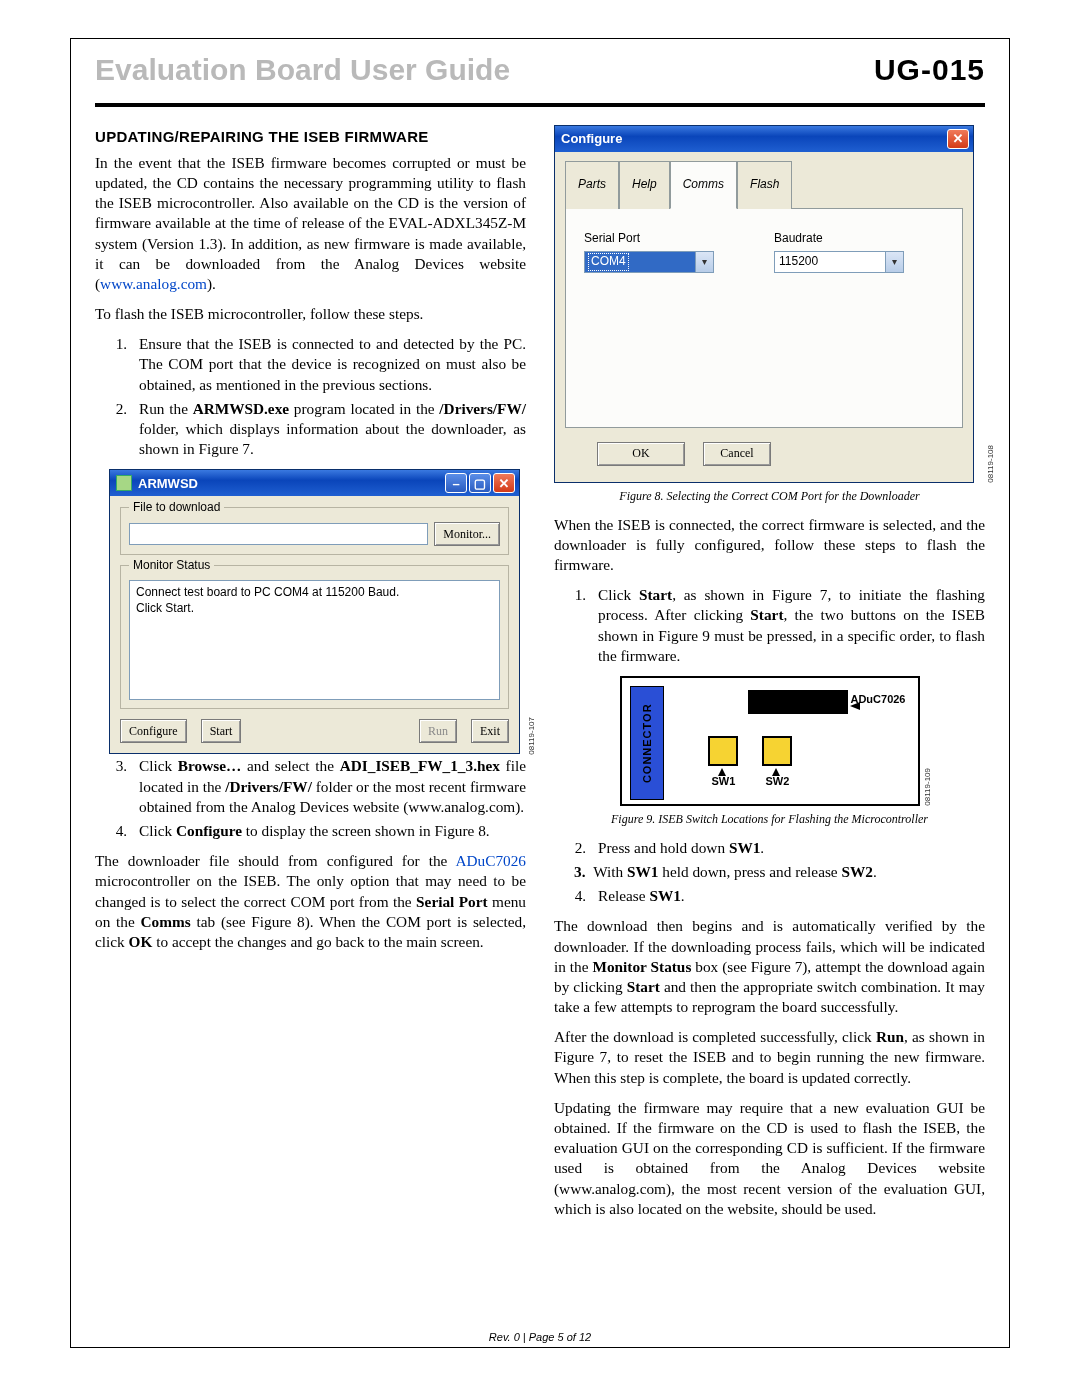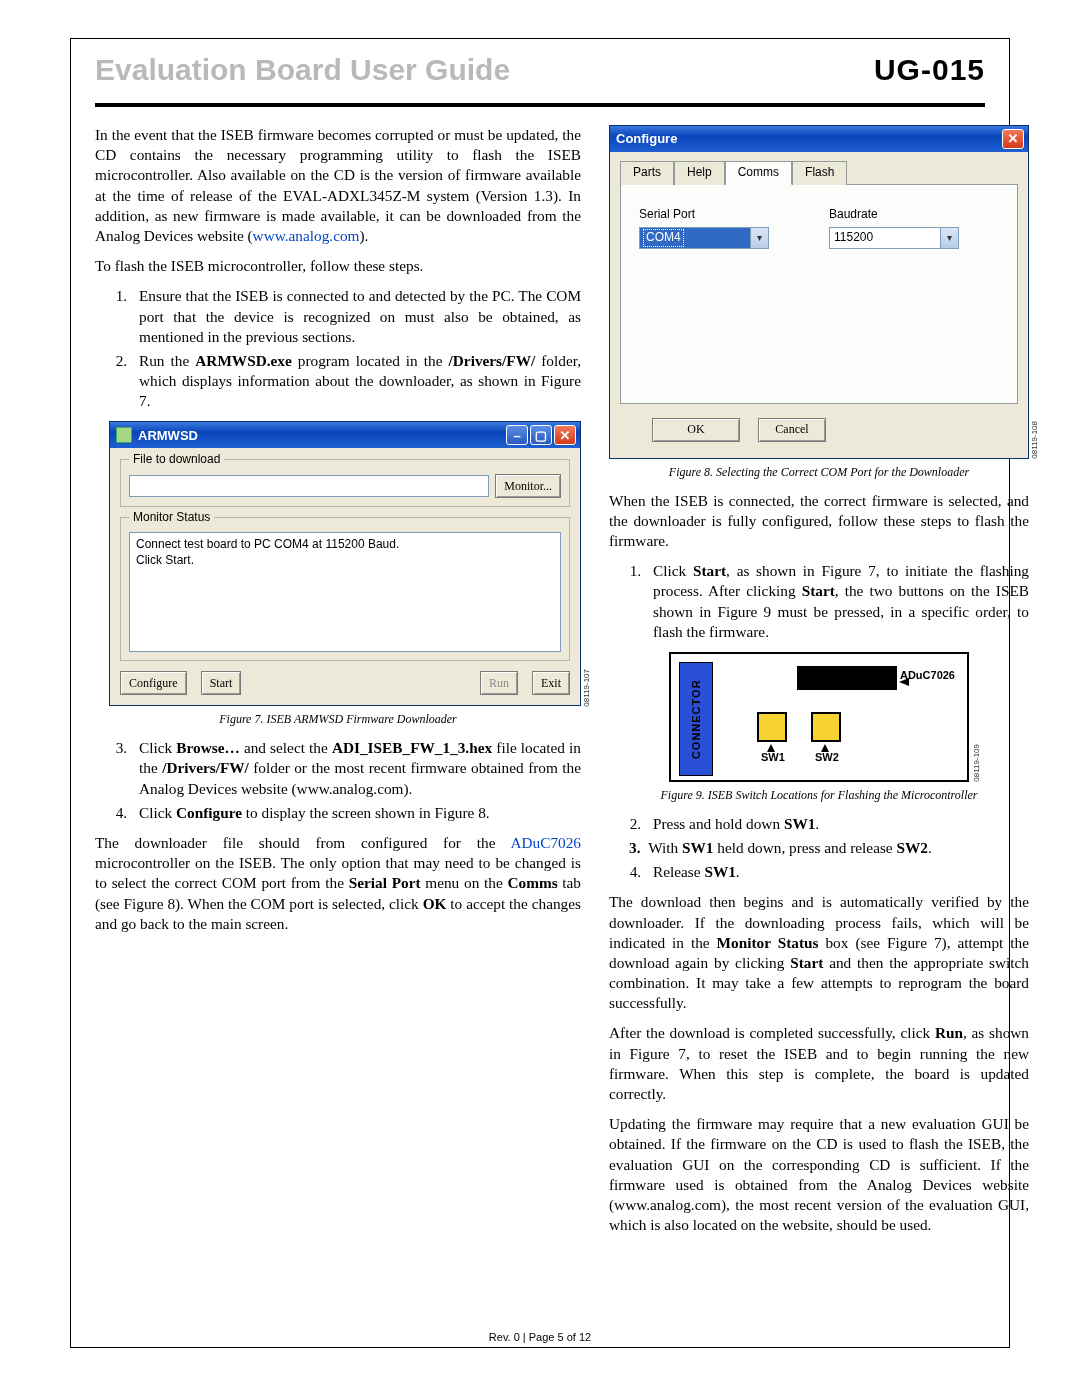--- a/index.html
+++ b/index.html
@@ -67,21 +67,21 @@
   .caption {
     font-style: italic;
     font-size: 12px;
     text-align: center;
     margin: 6px 0 10px 0;
   }
 
   
   .fig7-wrap { position: relative; margin: 8px 0 2px 14px; }
   .win7 {
-    width: 472px;
+    width: 411px;
     border: 1px solid #0a2f6b;
     background: #ece9d8;
     font-family: Tahoma, Arial, sans-serif;
     font-size: 12px;
   }
   .titlebar {
     height: 26px;
     background: linear-gradient(#3a79e0, #0a45ba 40%, #1f5fd1);
     display:flex; align-items:center; justify-content:space-between;
     padding: 0 4px 0 6px;
@@ -123,23 +123,23 @@
   }
 
   
   .fig8-wrap { position: relative; margin: 0 0 2px 0; }
   .win8 {
     width: 420px; border:1px solid #0a2f6b; background:#ece9d8;
     font-family:Tahoma, Arial, sans-serif; font-size:12px;
   }
   .tabstrip { margin:8px 10px 0 10px; display:flex; }
   .tab {
-    padding:3px 12px; border:1px solid #919b9c; border-bottom:none;
+    padding:15px 12px; border:1px solid #919b9c; border-bottom:none;
     background:#ece9d8; margin-right:0px; font-size:12px;
-    position:relative; top:1px;
+    position:relative; top:1px;font-style:italic;
   }
   .tab.active { background:#fcfcfa; border-bottom:1px solid #fcfcfa; z-index:2; }
   .tabpanel {
     margin:0 10px; border:1px solid #919b9c; background:#fcfcfa; height:220px;
     padding:22px 18px;
   }
   .lbl { font-size:12px; margin-bottom:4px; }
   .combo {
     height:22px; border:1px solid #7f9db9; background:#fff;
     display:flex; align-items:center; justify-content:space-between; padding-left:4px;
@@ -185,39 +185,40 @@
   .sw2 { left:140px; top:58px; }
   .sw-lbl { position:absolute; font-size:11px; top:96px; }
   .sw1l { left:90px; } .sw2l { left:144px; }
   .sw-arrow { position:absolute; top:90px; width:0;height:0;
     border-left:4px solid transparent; border-right:4px solid transparent;
     border-bottom:8px solid #000; }
   .sw1a { left:96px; } .sw2a { left:150px; }
 
   .footer {
     position:absolute; bottom:4px; left:0; right:0;
-    text-align:center; font-size:11px; font-family:Arial;
+    text-align:center; font-size:11px; font-family:Arial;font-style:italic;
   }
 </style>
 </head>
 <body>
 
 <div class="page">
   <div class="frame">
 
     <div class="header">
       <div class="doc-title">
         <span>Evaluation Board </span><span class="strong">User Guide</span>
       </div>
       <div class="doc-code">UG-015</div>
     </div>
 
     <div class="columns">
 
       <div class="col">
+        <div class="section-title">UPDATING/REPAIRING THE ISEB FIRMWARE</div>
 
         <p>
           <span>In the event that the ISEB firmware becomes corrupted or must be updated, the CD contains the necessary programming utility to flash the ISEB microcontroller. Also available on the CD is the version of firmware available at the time of release of the EVAL-ADXL345Z-M system (Version 1.3). In addition, as new firmware is made available, it can be downloaded from the Analog Devices website (</span><a class="link">www.analog.com</a><span>).</span>
         </p>
 
         <p>To flash the ISEB microcontroller, follow these steps.</p>
 
         <ol>
           <li><span>Ensure that the ISEB is connected to and detected by the PC. The COM port that the device is recognized on must also be obtained, as mentioned in the previous sections.</span></li>
           <li><span>Run the <b>ARMWSD.exe</b> program located in the <b>/Drivers/FW/</b> folder, which displays information about the downloader, as shown in Figure 7.</span></li>
@@ -253,21 +254,20 @@
                 <button class="btn-classic">Configure</button>
                 <button class="btn-classic">Start</button>
                 <div class="spacer"></div>
                 <button class="btn-classic btn-disabled">Run</button>
                 <button class="btn-classic">Exit</button>
               </div>
             </div>
           </div>
           <div class="fig-idnum">08119-107</div>
         </div>
-        <div class="caption">Figure 7. ISEB ARMWSD Firmware Downloader</div>
 
         <ol start="3">
           <li><span>Click <b>Browse…</b> and select the <b>ADI_ISEB_FW_1_3.hex</b> file located in the <b>/Drivers/FW/</b> folder or the most recent firmware obtained from the Analog Devices website (www.analog.com).</span></li>
           <li><span>Click <b>Configure</b> to display the screen shown in Figure 8.</span></li>
         </ol>
 
         <p>
           <span>The downloader file should from configured for the </span><a class="link">ADuC7026</a><span> microcontroller on the ISEB. The only option that may need to be changed is to select the correct COM port from the <b>Serial Port</b> menu on the <b>Comms</b> tab (see Figure 8). When the COM port is selected, click <b>OK</b> to accept the changes and go back to the main screen.</span>
         </p>
       </div>

